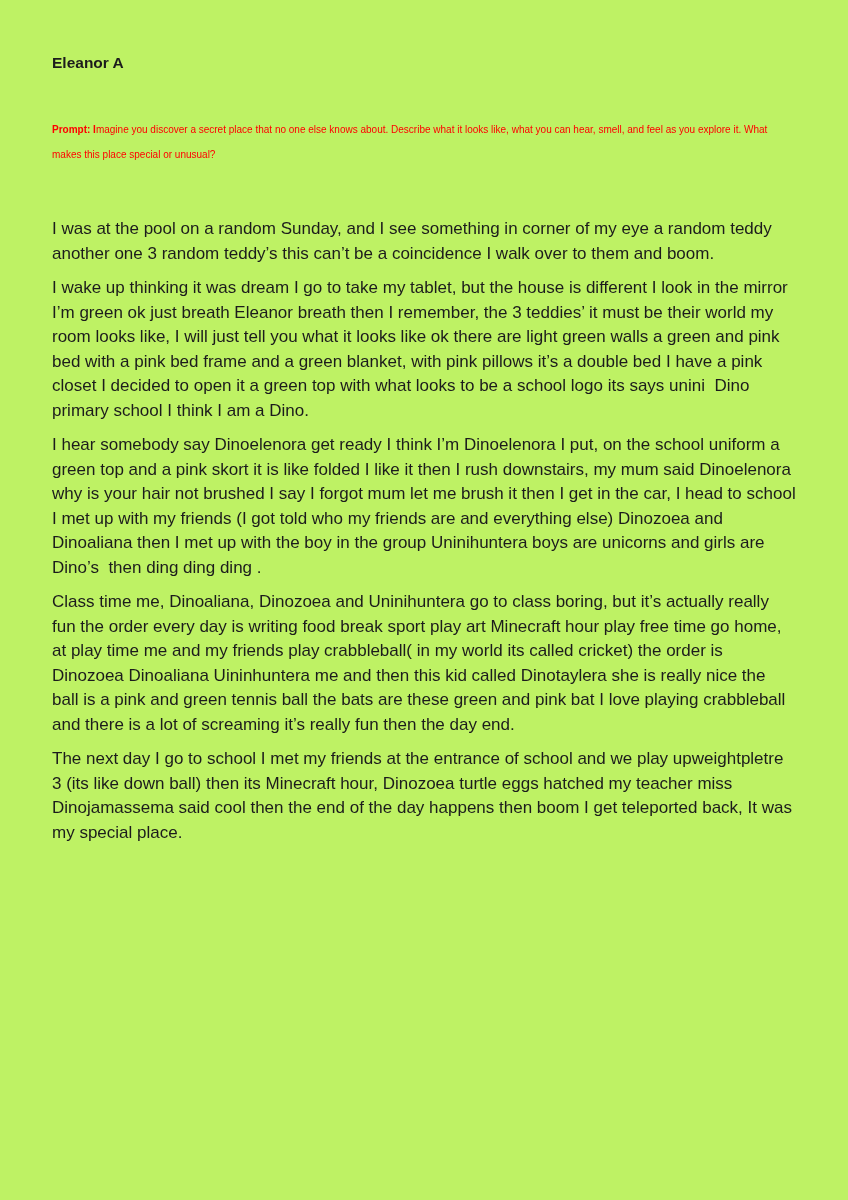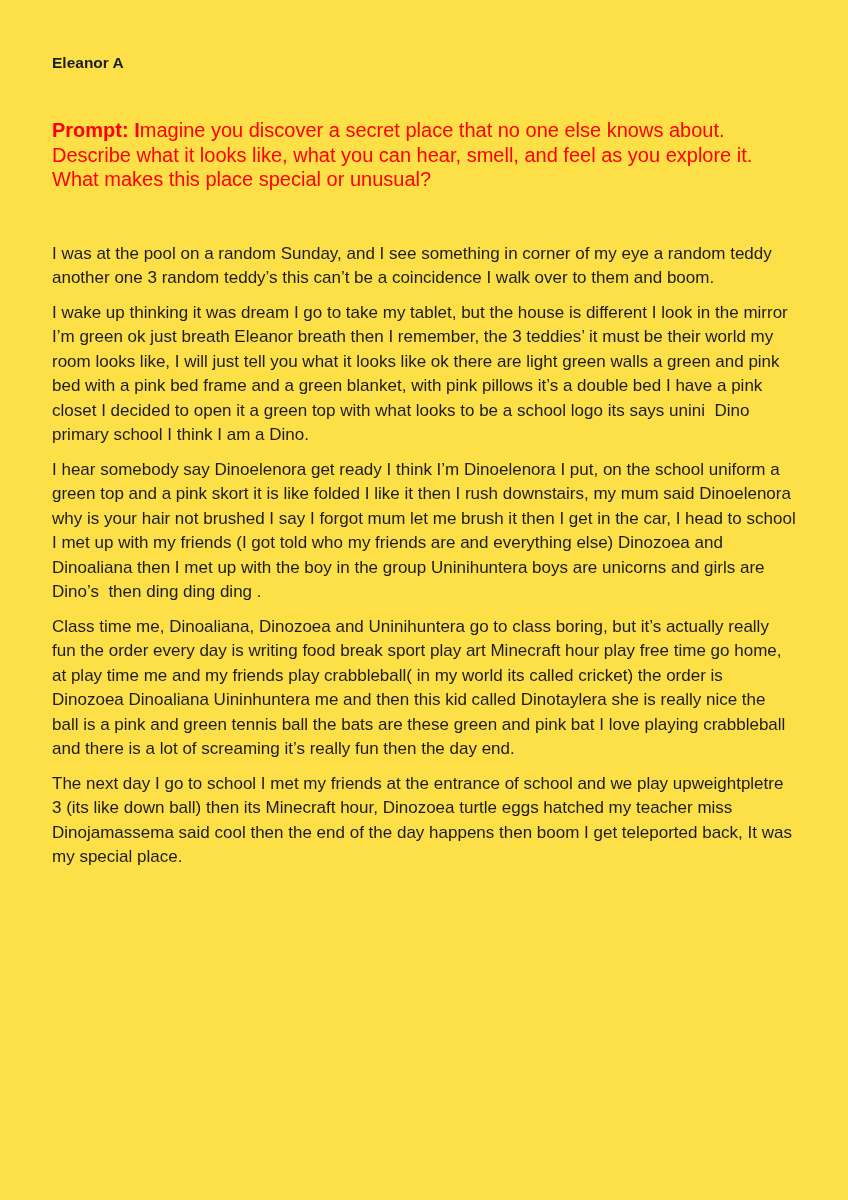--- a/index.html
+++ b/index.html
@@ -4,38 +4,38 @@
 <style>
   html, body {
     margin: 0;
     padding: 0;
     background: #ffffff;
   }
   .page {
     position: relative;
     width: 848px;
     height: 1200px;
-    background: #fde047;
+    background: #bef264;
     overflow: hidden;
     font-family: "Liberation Sans", "DejaVu Sans", sans-serif;
     box-sizing: border-box;
     padding: 51px 52px 0 52px;
   }
   .content {
     width: 744px;
   }
   .author {
     font-size: 15.5px;
     font-weight: 700;
     line-height: 24px;
     margin: 0 0 43px 0;
     white-space: pre-wrap;
   }
   .prompt {
-    font-size: 20px;
+    font-size: 10px;
     line-height: 24.5px;
     margin: 0 0 50px 0;
     white-space: pre-wrap;
   }
   .prompt .prompt-bold {
     font-weight: 700;
   }
   .body-para {
     font-size: 17px;
     line-height: 24.5px;

